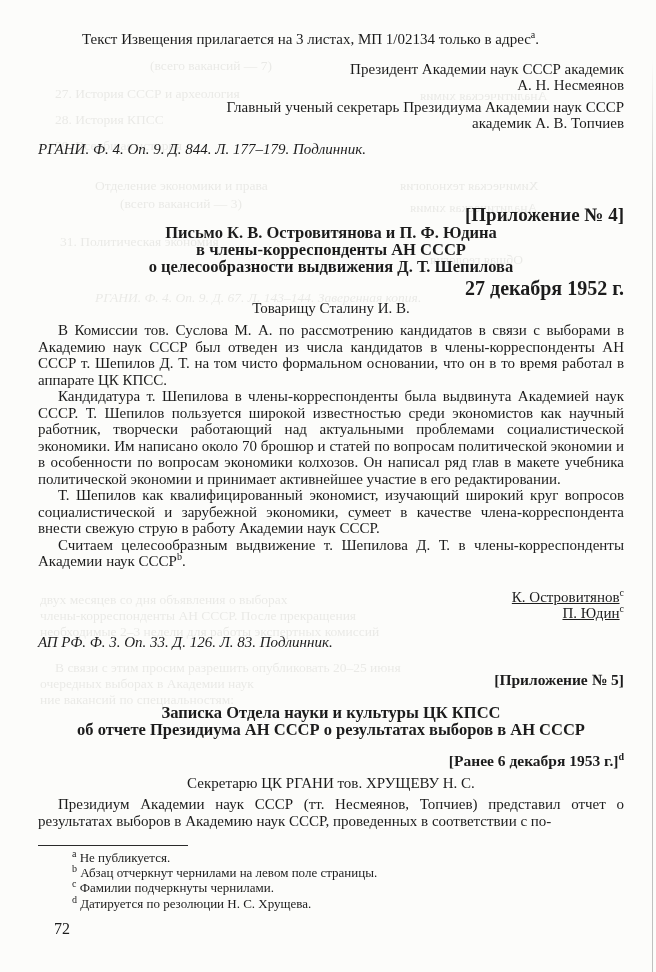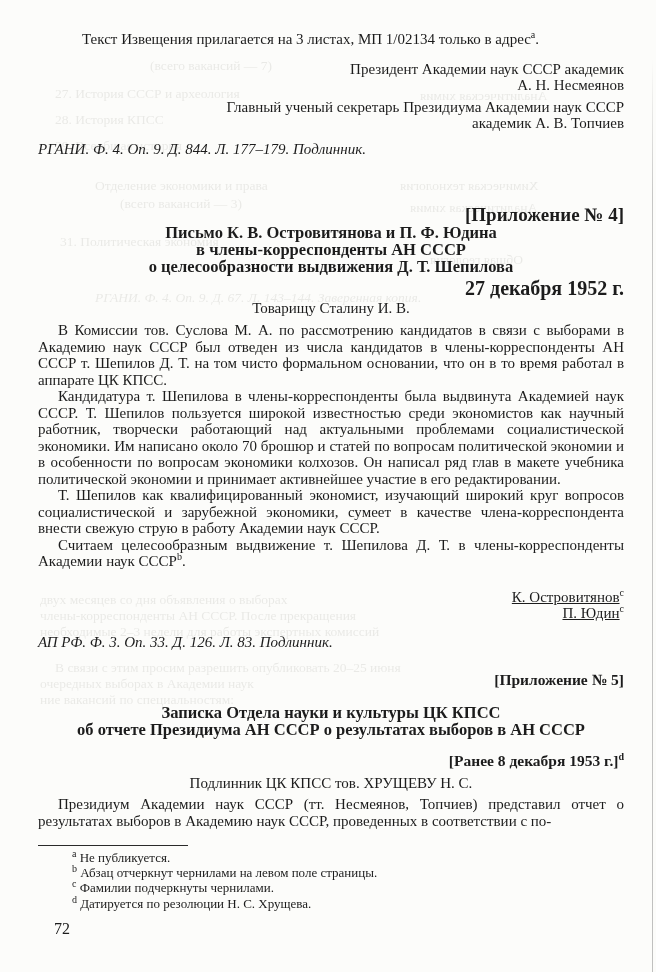--- a/index.html
+++ b/index.html
@@ -116,23 +116,23 @@
 
   <div class="abs arch" style="top:634px;">АП РФ. Ф. 3. Оп. 33. Д. 126. Л. 83. Подлинник.</div>
 
   <div class="abs bold right" style="top:671px;font-size:15.5px;">[Приложение № 5]</div>
 
   <div class="abs heading" style="top:704px;">
     <div>Записка Отдела науки и культуры ЦК КПСС</div>
     <div>об отчете Президиума АН СССР о результатах выборов в АН СССР</div>
   </div>
 
-  <div class="abs bold right" style="top:752px;font-size:15.5px;"><span>[Ранее 8 декабря 1953 г.]</span><sup>d</sup></div>
+  <div class="abs bold right" style="top:752px;font-size:15.5px;"><span>[Ранее 6 декабря 1953 г.]</span><sup>d</sup></div>
 
-  <div class="abs center" style="top:775px;font-size:15px;">Подлинник ЦК КПСС тов. ХРУЩЕВУ Н. С.</div>
+  <div class="abs center" style="top:775px;font-size:15px;">Секретарю ЦК РГАНИ тов. ХРУЩЕВУ Н. С.</div>
 
   <div class="abs body-text" style="top:796px;">
     <p>Президиум Академии наук СССР (тт. Несмеянов, Топчиев) представил отчет о результатах выборов в Академию наук СССР, проведенных в соответствии с по-</p>
   </div>
 
   <div class="fn-divider"></div>
 
   <div class="abs footnotes" style="top:850px;">
     <p class="fn"><sup>a</sup><span> Не публикуется.</span></p>
     <p class="fn"><sup>b</sup><span> Абзац отчеркнут чернилами на левом поле страницы.</span></p>

